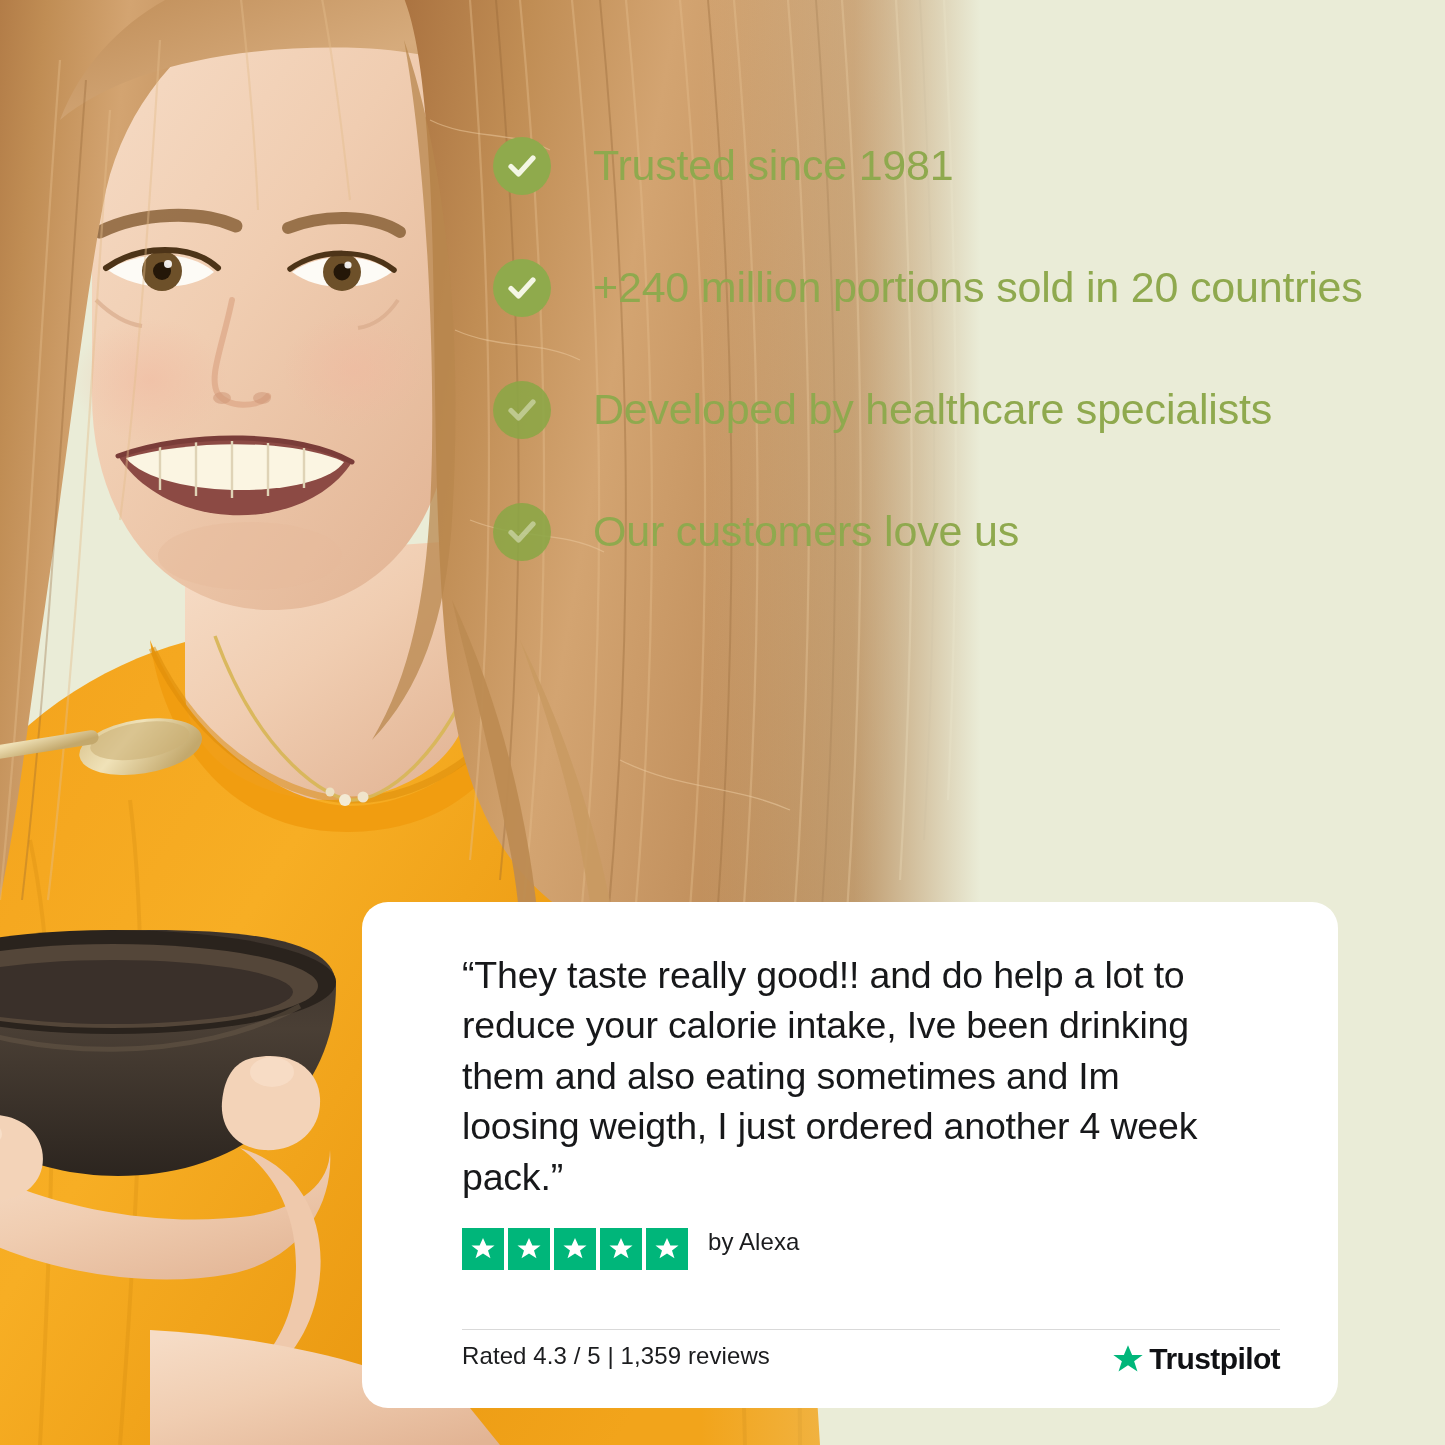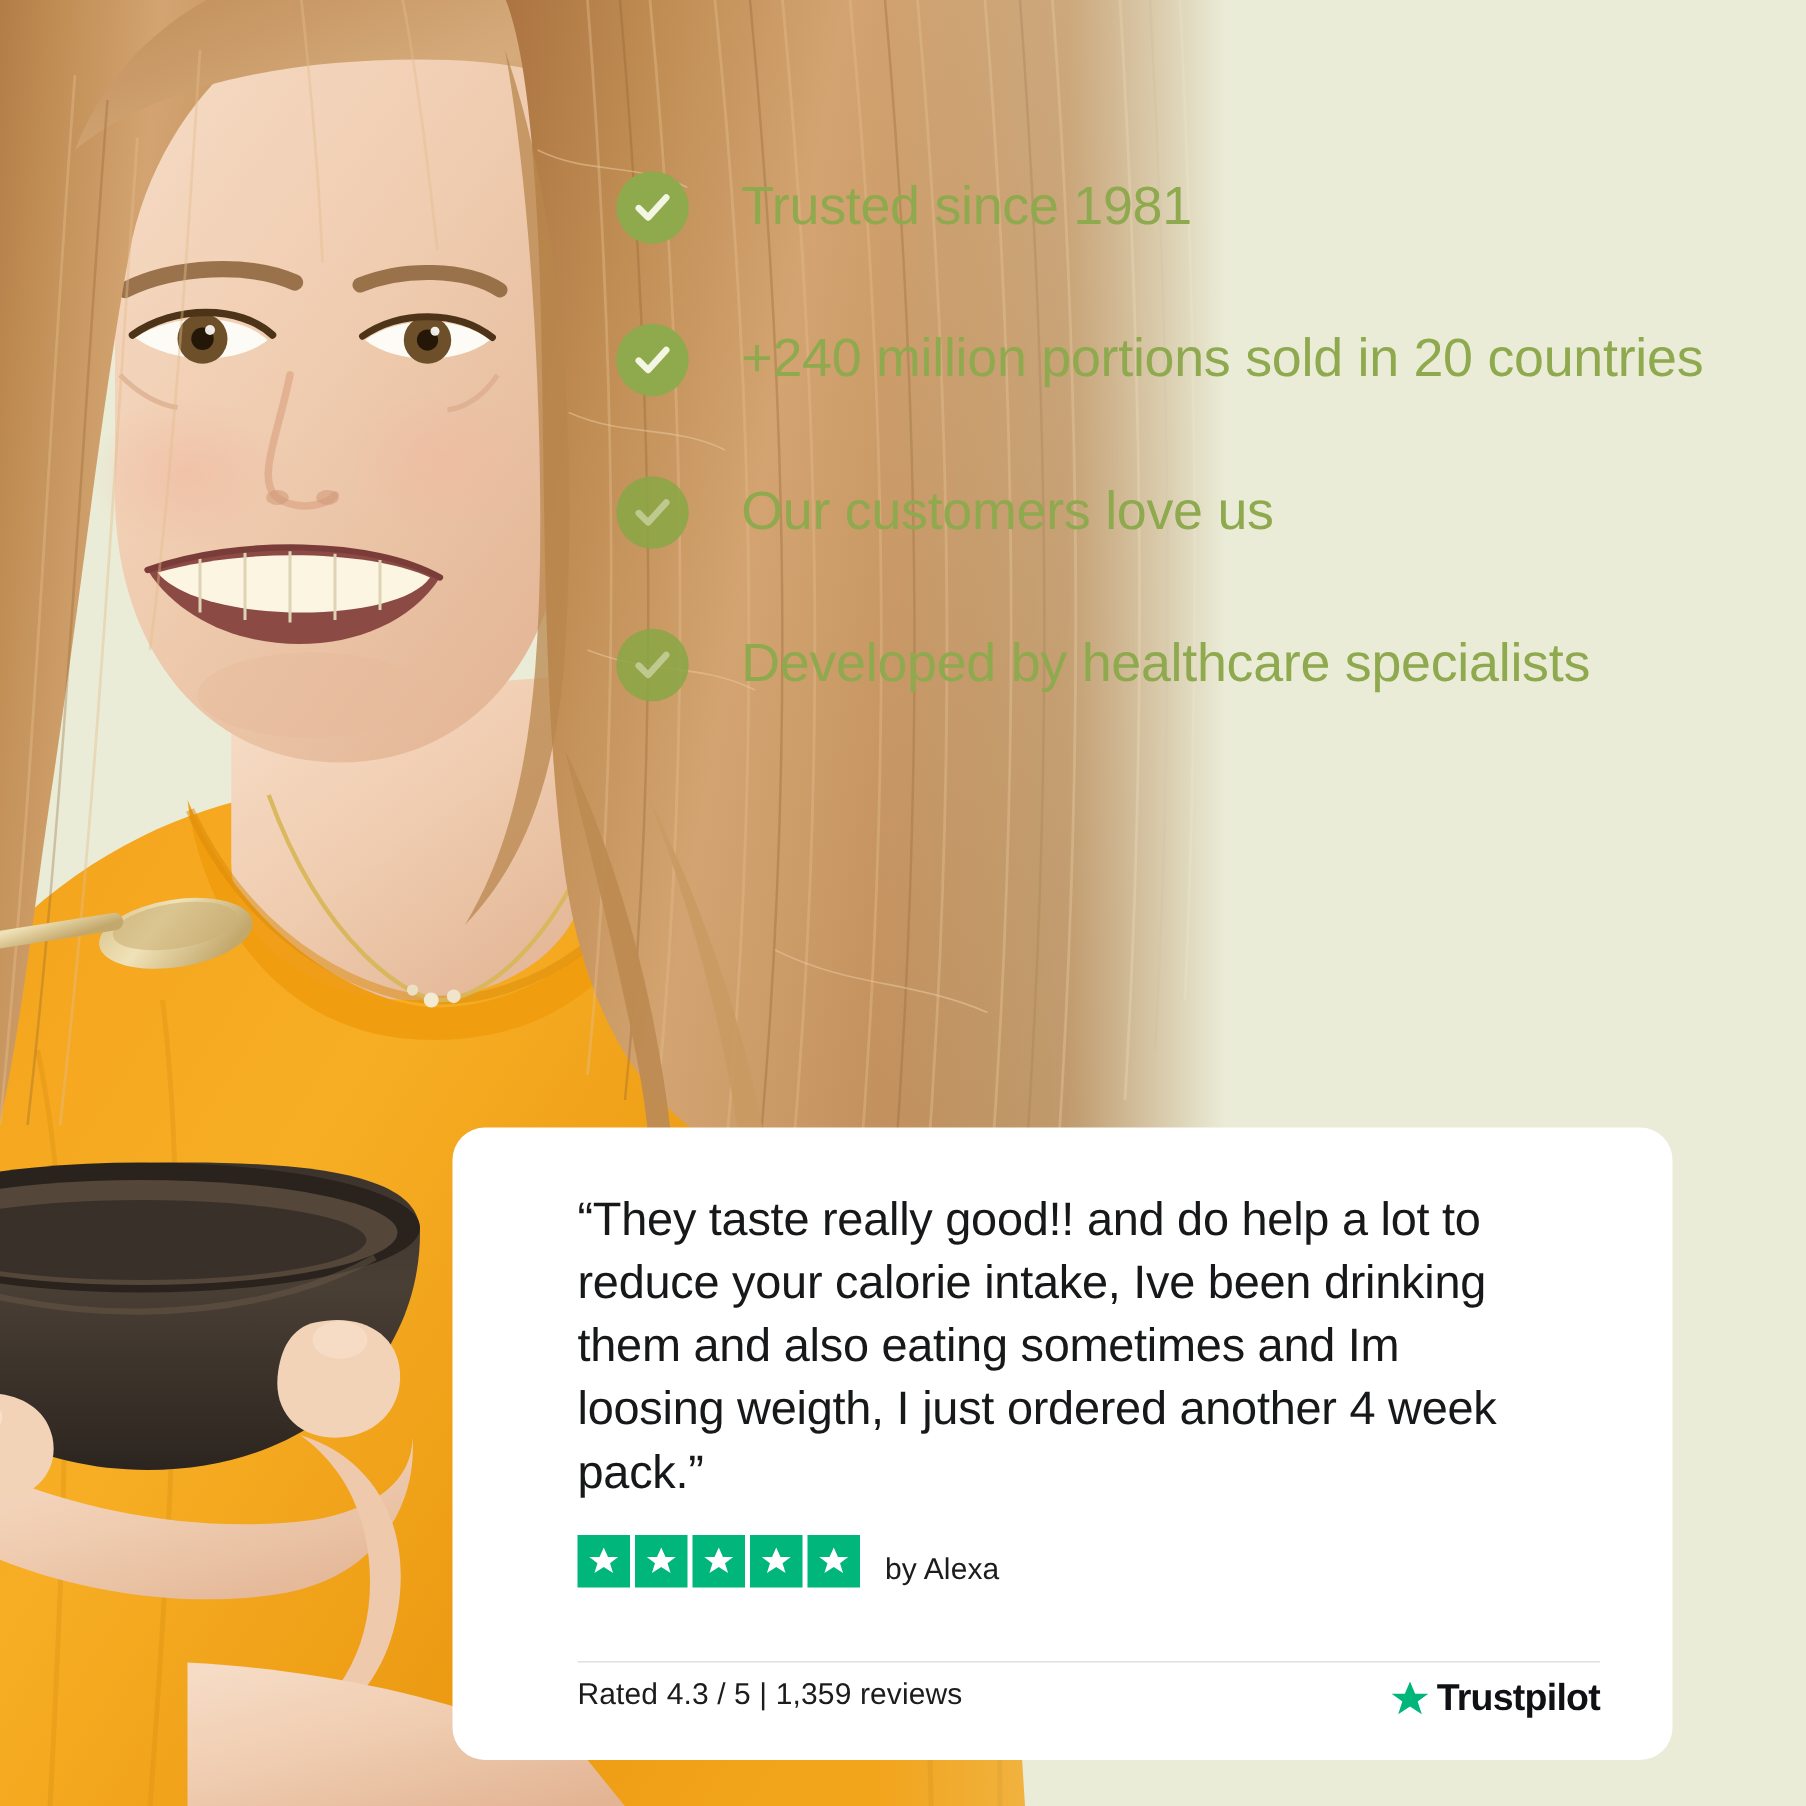--- a/index.html
+++ b/index.html
@@ -80,21 +80,21 @@
   .quote {
     color: #17181a;
     font-size: 37.5px;
     line-height: 1.345;
     letter-spacing: -0.2px;
     margin: 0;
     max-width: 760px;
   }
   .rating-row {
     display: flex;
-    align-items: flex-end;
+    align-items: flex-start;
     margin-top: 26px;
   }
   .stars {
     display: flex;
     gap: 4px;
   }
   .star-tile {
     width: 42px;
     height: 42px;
     background: #00b67a;
@@ -364,30 +364,30 @@
       </span>
       <span class="benefit-label">+240 million portions sold in 20 countries</span>
     </div>
 
     <div class="benefit-row over-hair">
       <span class="check-circle">
         <svg width="34" height="34" viewBox="0 0 34 34">
           <path d="M6 17.5 L13.5 25 L28 9" fill="none" stroke="#f4f6e4" stroke-width="5.2" stroke-linecap="round" stroke-linejoin="round"></path>
         </svg>
       </span>
-      <span class="benefit-label">Our customers love us</span>
+      <span class="benefit-label">Developed by healthcare specialists</span>
     </div>
 
     <div class="benefit-row over-hair">
       <span class="check-circle">
         <svg width="34" height="34" viewBox="0 0 34 34">
           <path d="M6 17.5 L13.5 25 L28 9" fill="none" stroke="#f4f6e4" stroke-width="5.2" stroke-linecap="round" stroke-linejoin="round"></path>
         </svg>
       </span>
-      <span class="benefit-label">Developed by healthcare specialists</span>
+      <span class="benefit-label">Our customers love us</span>
     </div>
 
   </div>
 
   <div class="review-card">
 
     <p class="quote">“They taste really good!! and do help a lot to reduce your calorie intake, Ive been drinking them and also eating sometimes and Im loosing weigth, I just ordered another 4 week pack.”</p>
 
     <div class="rating-row">
       <div class="stars">

